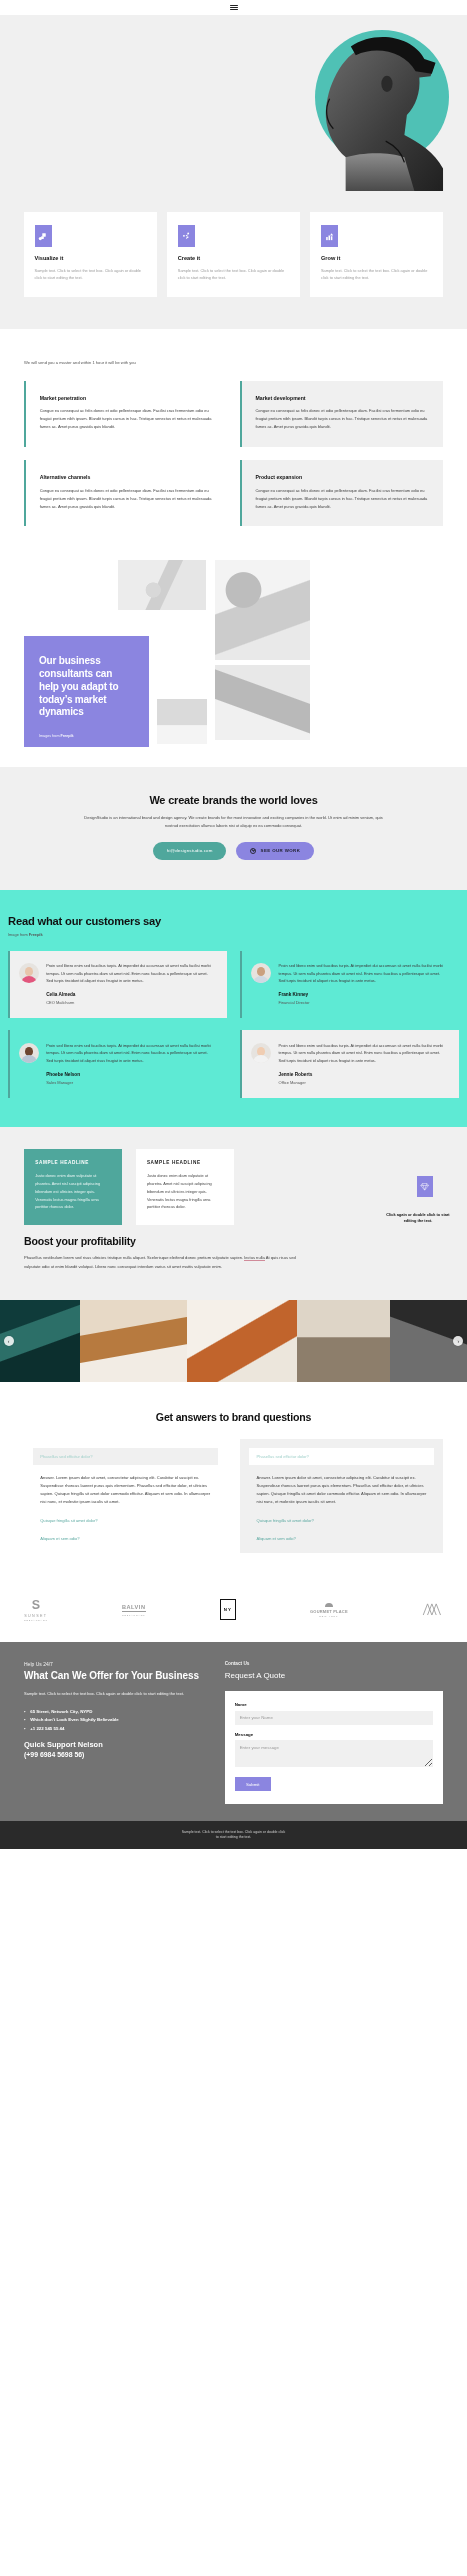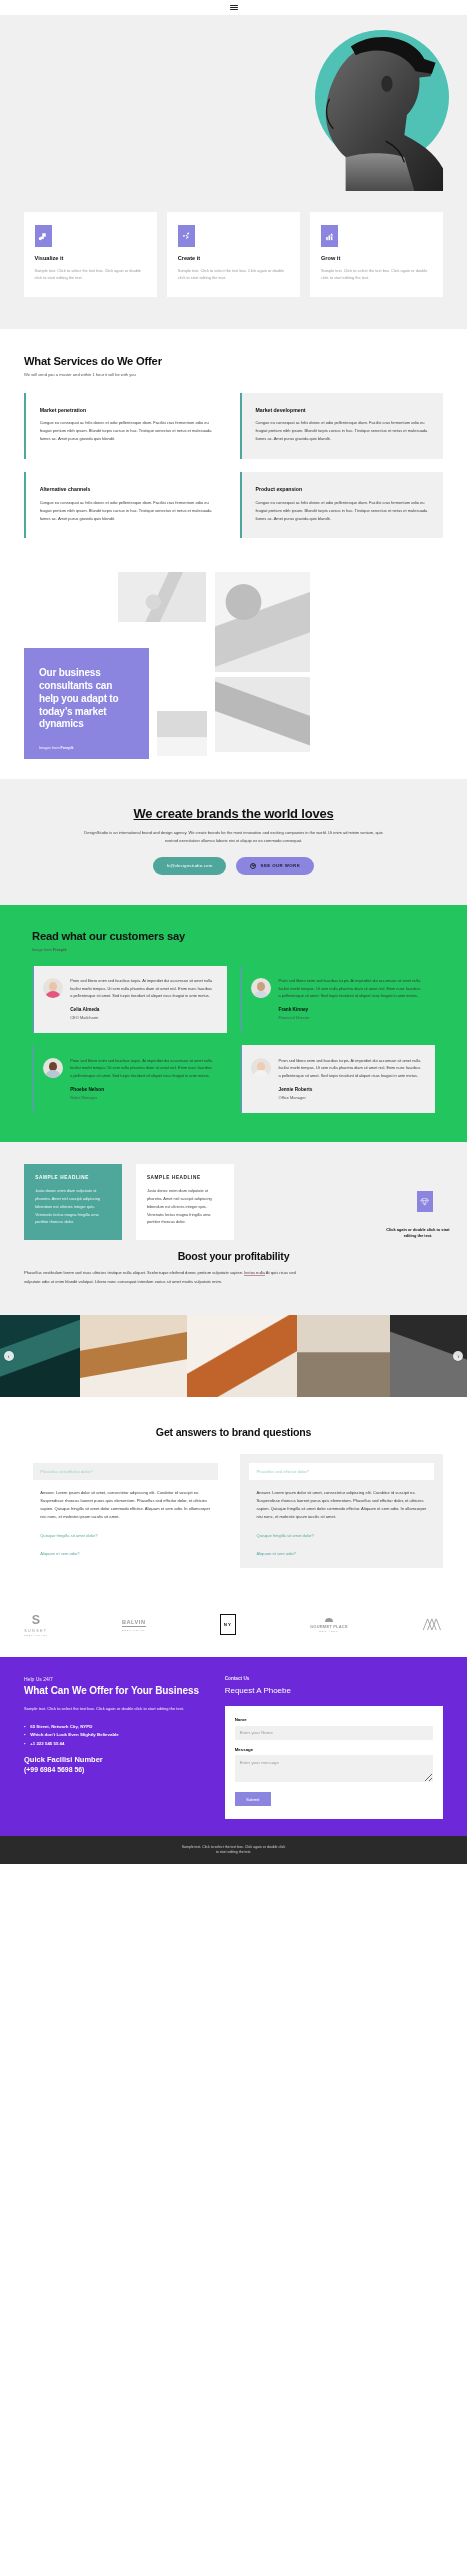--- a/index.html
+++ b/index.html
@@ -90,37 +90,37 @@
           radial-gradient(circle at 70% 40%, #9e9e9e 0 14%, transparent 15%);
   }
   .ph4 { left: 157px; top: 144px; width: 50px; height: 45px;
          background:
           linear-gradient(180deg,#dadada 0 58%,#f4f4f4 59% 100%),
           radial-gradient(circle at 50% 40%, #a9a9a9 0 26%, transparent 27%);
   }
 
   
   .brands { background: #f0f0f0; padding: 27px 24px 30px; text-align: center; }
-  .brands h2 { font-size: 13px; font-weight: 700; letter-spacing: -0.2px; color: #111; text-decoration: underline; }
+  .brands h2 { font-size: 11px; font-weight: 700; letter-spacing: -0.2px; color: #111; }
   .brands p { font-size: 4px; line-height: 1.9; color: #444; margin: 7.5px auto 0; max-width: 299px; }
   .btnrow { margin-top: 12.5px; display: flex; gap: 10px; justify-content: center; }
   .btn {
     border-radius: 25px; font-size: 4.4px; letter-spacing: 0.2px;
     display: flex; align-items: center; justify-content: center; gap: 4.4px;
     cursor: pointer; border: none; padding: 6.2px 13.7px; min-width: 70px;
   }
   .btn-teal { background: #4fa79c; color: #fff; font-weight: 400; }
   .btn-purple { background: #8b85e0; color: #1e1e2d; font-weight: 700; letter-spacing: 0.4px; }
   .btn-purple .cc { width: 6.2px; height: 6.2px; border: 0.6px solid #2b2b3a; border-radius: 50%;
      display: inline-flex; align-items: center; justify-content: center; }
   .btn-purple .cc::after { content: ""; width: 1.9px; height: 1.9px; border-right: 0.6px solid #2b2b3a;
      border-bottom: 0.6px solid #2b2b3a; transform: rotate(45deg) translate(-0.6px,-0.6px); }
 
   
-  .testi { background: #22c55e; padding: 25px 32px 29px; }
+  .testi { background: #5eead4; padding: 25px 8px 29px; }
   .testi .credit { font-size: 3.9px; color: #555; margin-top: 5px; }
   .testi .credit b { font-weight: 700; }
   .tgrid { margin-top: 13.7px; display: grid; grid-template-columns: 1fr 1fr; gap: 12.5px 13.7px; }
   .tcard { border-left: 2.5px solid #4fa79c; padding: 11.2px 12.5px 12.5px 8.7px; display: flex; gap: 7.5px; }
   .tcard.grey { background: #f0f0f0; }
   .avatar {
     flex: 0 0 auto; width: 20px; height: 20px; border-radius: 50%;
     margin-top: 1.2px; background: #e6e3df; overflow: hidden; position: relative;
   }
   .avatar .head { position: absolute; left: 50%; top: 20%; width: 8px; height: 8.7px;
@@ -141,21 +141,21 @@
   .hcard p { font-size: 3.9px; line-height: 2; margin-top: 6.9px; }
   .hcard.teal p { color: #eaf6f4; }
   .hcard.white p { color: #444; }
   .gem { width: 16px; height: 21px; background: #8b85e0; display: flex; align-items: center; justify-content: center;
          margin-left: auto; margin-right: 10px; margin-top: 27px; }
   .gem-note { position: absolute; right: 12.5px; top: 85px; width: 73px; text-align: center;
      font-size: 3.9px; line-height: 1.7; font-weight: 700; color: #111; }
 
   
   .boost { background: #f0f0f0; padding: 6.2px 24px 29px; }
-  .boost h2 { font-size: 10.6px; font-weight: 700; letter-spacing: -0.2px; color: #111; text-align: center; }
+  .boost h2 { font-size: 10.6px; font-weight: 700; letter-spacing: -0.2px; color: #111; }
   .boost p { font-size: 4.1px; line-height: 2.05; color: #3c3c3c; margin-top: 7.5px; max-width: 274px; }
   .boost .hl { border-bottom: 0.6px solid #d08b9a; }
 
   
   .gallery { position: relative; height: 82px; display: flex; background: #fff; }
   .gitem { height: 82px; background-size: cover; background-position: center; }
   .g1 { width: 80px; background:
         linear-gradient(160deg,#0f3b3a 0 30%,#2c6f68 31% 55%,#0c2f2e 56% 100%),
         radial-gradient(circle at 55% 45%, #7fd6c9 0 10%, transparent 11%); }
   .g2 { width: 107px; background:
@@ -194,21 +194,21 @@
   .logo .big { font-size: 12.5px; font-weight: 700; line-height: 1; }
   .logo .nm { font-size: 3.7px; letter-spacing: 1.4px; margin-top: 2.5px; }
   .logo .tn { font-size: 2.2px; letter-spacing: 0.9px; margin-top: 1.2px; }
   .logo-balvin .nm2 { font-size: 5.6px; font-weight: 700; letter-spacing: 0.5px; border-bottom: 1.2px solid #9a9a9a; padding-bottom: 1.2px; }
   .logo-ny { width: 16px; height: 21px; border: 1px solid #111; display: flex; align-items: center; justify-content: center;
      font-size: 4.4px; font-weight: 700; letter-spacing: 0.9px; color: #111; }
   .logo-gourmet .nm3 { font-size: 4px; font-weight: 700; letter-spacing: 0.2px; }
   .dome { width: 8.7px; height: 4.4px; border-radius: 4.4px 4.4px 0 0; background: #9a9a9a; margin: 0 auto 1.9px; }
 
   
-  .footer { background: #6d28d9; color: #fff; padding: 18.7px 24px 17.4px; display: flex; gap: 13.7px; }
+  .footer { background: #737373; color: #fff; padding: 18.7px 24px 17.4px; display: flex; gap: 13.7px; }
   .fleft { width: 187px; }
   .kicker { font-size: 5px; opacity: .9; }
   .fleft h2 { font-size: 10px; line-height: 1.25; font-weight: 700; margin-top: 3.7px; letter-spacing: -0.1px; }
   .fleft .lead { font-size: 4px; line-height: 1.8; margin-top: 7.5px; opacity: .95; }
   .flist { list-style: none; margin-top: 11.2px; }
   .flist li { font-size: 4.4px; font-weight: 700; margin-bottom: 3.7px; position: relative; padding-left: 6.2px; }
   .flist li::before { content: "•"; position: absolute; left: 0; }
   .qs { font-size: 7.5px; font-weight: 700; margin-top: 8.7px; }
   .qs-num { font-size: 6.9px; font-weight: 700; margin-top: 1.9px; }
   .fright { flex: 1; }
@@ -299,21 +299,20 @@
             <rect x="15" y="11" width="4" height="10"></rect>
             <path d="M17 3 L21 9 L13 9 Z"></path>
           </svg>
       </div>
       <h3>Grow it</h3>
       <p>Sample text. Click to select the text box. Click again or double click to start editing the text.</p>
     </div>
   </section>
 
   <section class="services">
-    <h2 class="sec">What Services do We Offer</h2>
     <div class="sec-sub">We will send you a master and within 1 hour it will be with you</div>
     <div class="svc-grid">
       <div class="svc">
         <h4>Market penetration</h4>
         <p>Congue eu consequat ac felis donec et odio pellentesque diam. Facilisi cras fermentum odio eu feugiat pretium nibh ipsum. Blandit turpis cursus in hac. Tristique senectus et netus et malesuada fames ac. Amet purus gravida quis blandit.</p>
       </div>
       <div class="svc alt">
         <h4>Market development</h4>
         <p>Congue eu consequat ac felis donec et odio pellentesque diam. Facilisi cras fermentum odio eu feugiat pretium nibh ipsum. Blandit turpis cursus in hac. Tristique senectus et netus et malesuada fames ac. Amet purus gravida quis blandit.</p>
       </div>
@@ -499,26 +498,26 @@
   <section class="footer">
     <div class="fleft">
       <div class="kicker">Help Us 24/7</div>
       <h2>What Can We Offer for Your Business</h2>
       <div class="lead">Sample text. Click to select the text box. Click again or double click to start editing the text.</div>
       <ul class="flist">
         <li>65 Street, Network City, NYPD</li>
         <li>Which don’t Look Even Slightly Believable</li>
         <li>+1 222 545 55 44</li>
       </ul>
-      <div class="qs">Quick Facilisi Number</div>
+      <div class="qs">Quick Support Nelson</div>
       <div class="qs-num">(+99 6984 5698 56)</div>
     </div>
     <div class="fright">
       <div class="kicker">Contact Us</div>
-      <h3>Request A Phoebe</h3>
+      <h3>Request A Quote</h3>
       <div class="formcard">
         <div class="fgroup">
           <label>Name</label>
           <input type="text" placeholder="Enter your Name" style="">
         </div>
         <div class="fgroup">
           <label>Message</label>
           <textarea placeholder="Enter your message" style=""></textarea>
         </div>
         <button class="submit">Submit</button>

